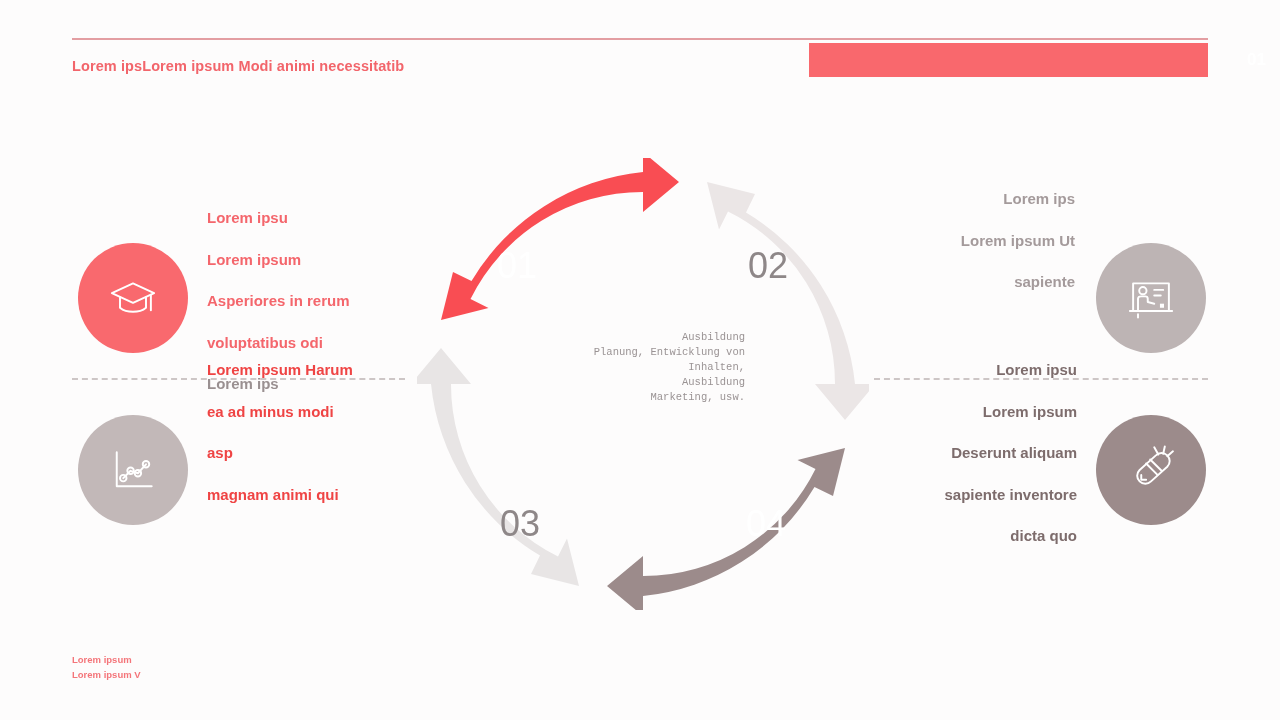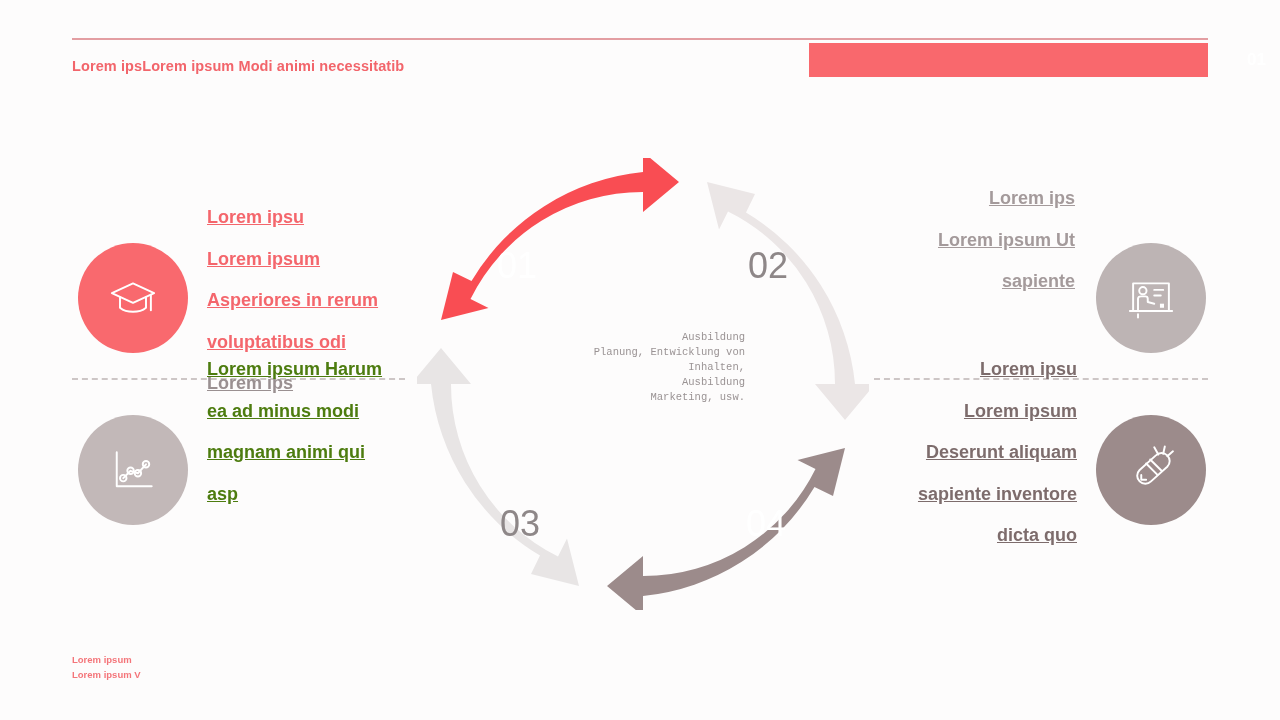--- a/index.html
+++ b/index.html
@@ -40,25 +40,25 @@
     display:flex; align-items:center; justify-content:center;
   }
   .icon-circle svg{ width:52px; height:52px; display:block; }
   #icon-circle-1{ left:78px; top:243px; background:#f9696e; }
   #icon-circle-2{ left:78px; top:415px; background:#c2b8b8; }
   #icon-circle-3{ left:1096px; top:243px; background:#bdb4b4; }
   #icon-circle-4{ left:1096px; top:415px; background:#9c8b8b; }
 
   
   .text-block{ position:absolute; }
-  .text-block .line{ font-size:18px; font-weight:bold; line-height:41.5px; white-space:nowrap;text-decoration:underline; }
+  .text-block .line{ font-size:15px; font-weight:bold; line-height:41.5px; white-space:nowrap; }
   #text-block-1{ left:207px; top:197px; text-align:left; }
   #text-block-1 .line{ color:#f4666c; }
   #text-block-2{ left:207px; top:349px; text-align:left; }
-  #text-block-2 .line{ color:#4d7c0f; }
+  #text-block-2 .line{ color:#ef4444; }
   #text-block-3{ right:205px; top:178px; text-align:right; }
   #text-block-3 .line{ color:#a49a9b; }
   #text-block-4{ right:203px; top:349px; text-align:right; }
   #text-block-4 .line{ color:#7d6c6c; }
 
   
   .divider{ position:absolute; height:0; border-top:2px dashed #cdc6c6; }
   #divider-left{ left:72px; top:378px; width:333px; }
   #divider-right{ left:874px; top:378px; width:334px; }
 
@@ -144,22 +144,22 @@
     <div class="line">Lorem ipsu</div>
     <div class="line">Lorem ipsum</div>
     <div class="line">Asperiores in rerum</div>
     <div class="line">voluptatibus odi</div>
     <div class="line" style="color:#9a9091">Lorem ips</div>
   </div>
 
   <div class="text-block" id="text-block-2">
     <div class="line">Lorem ipsum Harum</div>
     <div class="line">ea ad minus modi</div>
+    <div class="line">asp</div>
     <div class="line">magnam animi qui</div>
-    <div class="line">asp</div>
   </div>
 
   <div class="text-block" id="text-block-3">
     <div class="line">Lorem ips</div>
     <div class="line">Lorem ipsum Ut</div>
     <div class="line">sapiente</div>
   </div>
 
   <div class="text-block" id="text-block-4">
     <div class="line">Lorem ipsu</div>

